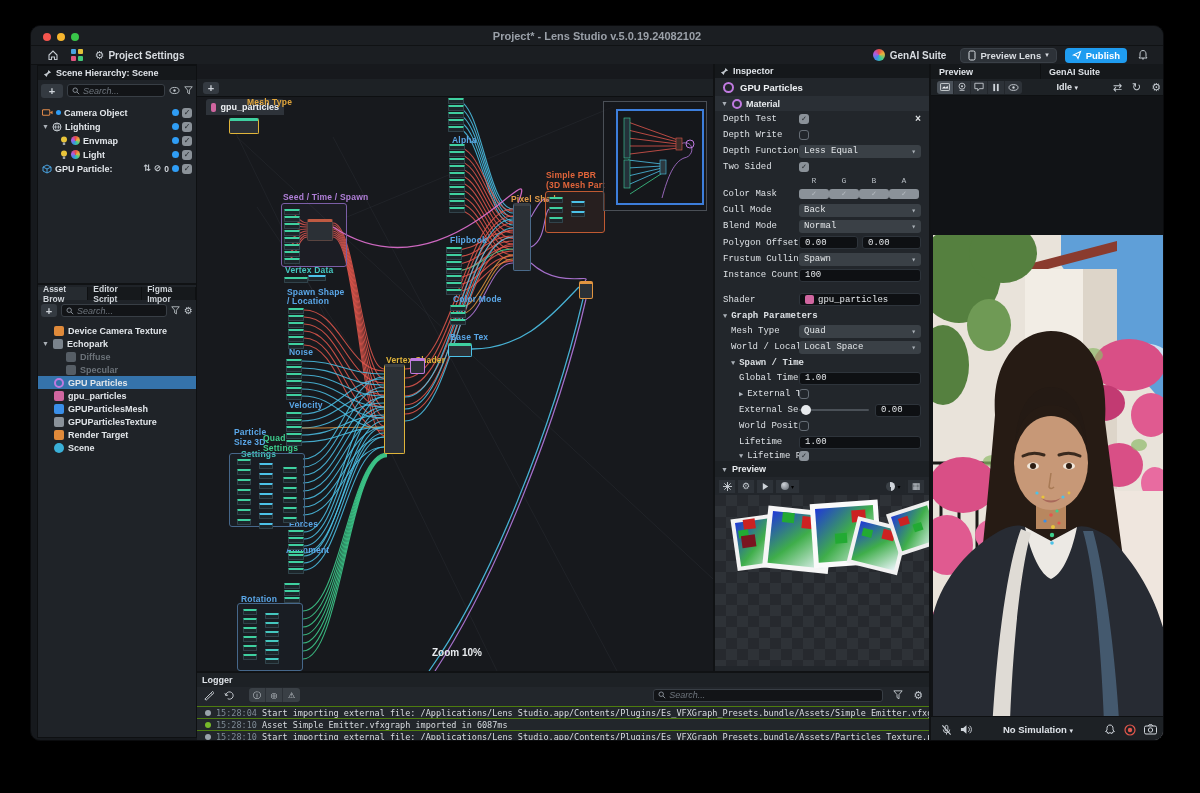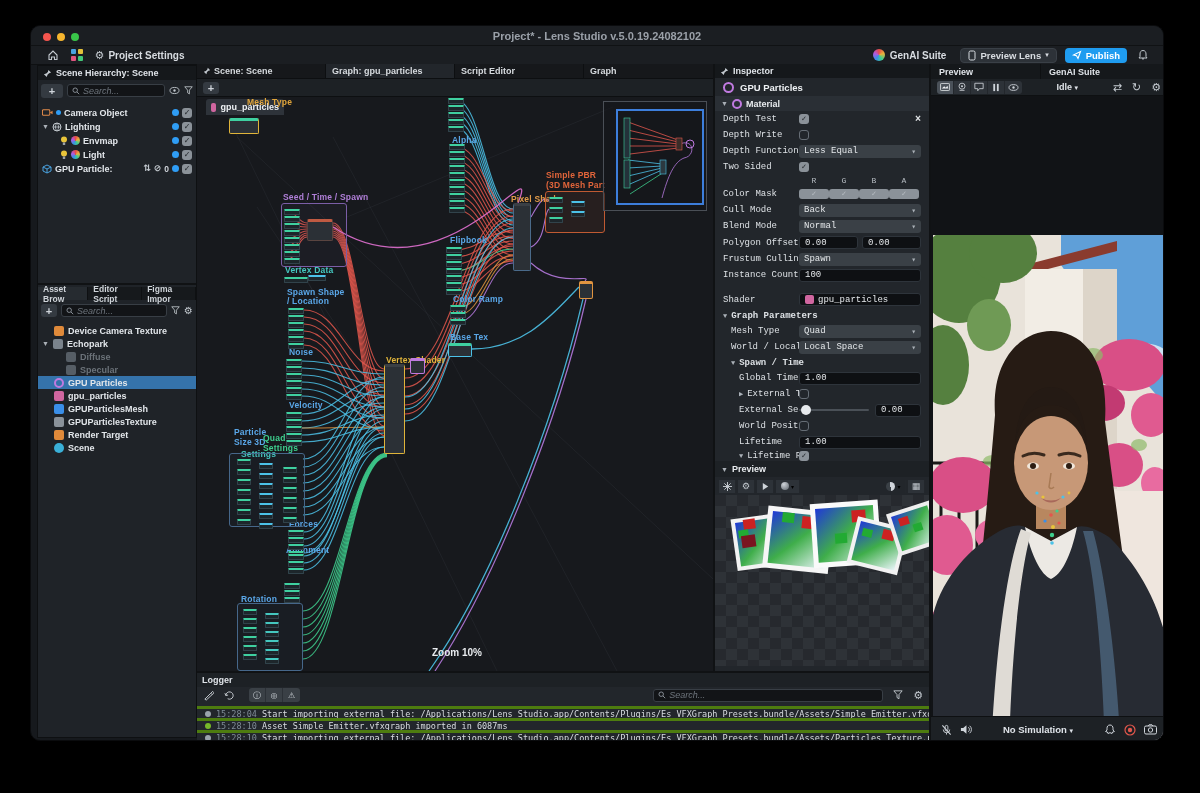--- a/index.html
+++ b/index.html
@@ -87,21 +87,21 @@
   .pbottom{position:absolute;left:0;top:652px;width:236px;height:26px;background:#1d2125;border-top:1px solid #0e1012;
     display:flex;align-items:center;padding:0 10px;gap:8px;}
   .nosim{flex:1;text-align:center;font-size:9.5px;font-weight:bold;color:#dfe3e8;}
   
   .logger{position:absolute;left:166px;top:645px;width:732px;height:71px;background:#22262b;border-top:2px solid #101214;}
   .ltoolbar{position:absolute;left:0;top:13px;width:732px;height:18px;display:flex;align-items:center;gap:4px;padding:0 6px;}
   .lgroup{display:flex;border-radius:3px;overflow:hidden;}
   .lgbtn{width:17px;height:14px;background:#3a4046;display:flex;align-items:center;justify-content:center;
     font-size:8px;color:#cfd4da;border-right:1px solid #2c3137;}
   .lrow{position:absolute;left:0;width:732px;height:12px;display:flex;align-items:center;gap:5px;padding:0 8px;
-    font-family:"DejaVu Sans Mono",monospace;font-size:8.5px;color:#d8dce0;white-space:nowrap;overflow:hidden;border-top:3px solid #4d7c0f;}
+    font-family:"DejaVu Sans Mono",monospace;font-size:8.5px;color:#d8dce0;white-space:nowrap;overflow:hidden;border-top:1px solid #4d7c0f;}
   .ldot{width:6px;height:6px;border-radius:50%;flex:none;}
   .ltime{color:#7f8b96;flex:none;}
   .icsvg{flex:none;display:block;}
   .glyph{font-size:11px;color:#c3c9cf;line-height:1;}
 </style>
 </head>
 <body>
 
 <div class="window">
 
@@ -286,37 +286,20 @@
         <span>Render Target</span>
         </div>
       <div class="arow" style="top:154px;padding-left:16px">
         <span class="aicon" style="background:#3ab0d8;border-radius:50%"></span>
         <span>Scene</span>
         </div>
     </div>
   </div>
 
   <div class="center">
-    <div class="ctabs">
-      <span class="ctab">
-        <svg class="icsvg" width="8" height="8" viewBox="0 0 10 10">
-            <path d="M6 1l3 3-2.2.6L5 6.4 4.2 9 1 5.8 3.6 5l1.8-1.8z" fill="#c3c9cf"></path>
-          </svg>
-        <span>Scene: Scene</span>
-        </span>
-      <span class="ctab on">
-          <span>Graph: gpu_particles</span>
-        </span>
-      <span class="ctab">
-          <span>Script Editor</span>
-        </span>
-      <span class="ctab" style="border-right:none">
-          <span>Graph</span>
-        </span>
-    </div>
     <div class="csub">
       <span class="sqbtn" style="position:absolute;left:6px;top:3px;width:16px;height:12px">+</span>
     </div>
 
     <div class="canvas" id="graph-canvas">
       <svg id="wires" width="516" height="574" style="position:absolute;left:0;top:0">
           <path d="M40,40 L600,560" stroke="#3c4148" fill="none" stroke-width="0.7" opacity="0.35"></path>
           <path d="M36,30 L300,574" stroke="#3c4148" fill="none" stroke-width="0.7" opacity="0.35"></path>
           <path d="M136,40 L420,574" stroke="#3c4148" fill="none" stroke-width="0.7" opacity="0.35"></path>
           <path d="M150,120 L416,10" stroke="#3c4148" fill="none" stroke-width="0.7" opacity="0.35"></path>
@@ -434,21 +417,21 @@
       <div class="glabel" style="left:37px;top:330px;color:#5aa7e8">Particle</div>
       <div class="glabel" style="left:37px;top:340px;color:#5aa7e8">Size 3D</div>
       <div class="glabel" style="left:66px;top:336px;color:#3ecf8e">Quad</div>
       <div class="glabel" style="left:66px;top:346px;color:#3ecf8e">Settings</div>
       <div class="glabel" style="left:44px;top:352px;color:#45c8c0">Settings</div>
       <div class="glabel" style="left:92px;top:422px;color:#5aa7e8">Forces</div>
       <div class="glabel" style="left:89px;top:448px;color:#5aa7e8">Alignment</div>
       <div class="glabel" style="left:44px;top:497px;color:#5aa7e8">Rotation</div>
       <div class="glabel" style="left:255px;top:38px;color:#5aa7e8">Alpha</div>
       <div class="glabel" style="left:253px;top:138px;color:#5aa7e8">Flipbook</div>
-      <div class="glabel" style="left:256px;top:197px;color:#5aa7e8">Color Ramp</div>
+      <div class="glabel" style="left:256px;top:197px;color:#5aa7e8">Color Mode</div>
       <div class="glabel" style="left:253px;top:235px;color:#5aa7e8">Base Tex</div>
       <div class="glabel" style="left:189px;top:258px;color:#e0b43a">Vertex Shader</div>
       <div class="glabel" style="left:314px;top:97px;color:#e09a4a">Pixel Shad</div>
       <div class="glabel" style="left:349px;top:73px;color:#e0643a">Simple PBR</div>
       <div class="glabel" style="left:349px;top:83px;color:#e0643a">(3D Mesh Part</div>
       <div class="zoomlbl" style="left:235px;top:550px">Zoom 10%</div>
 
       <div class="ggroup" style="left:84px;top:106px;width:66px;height:64px;border-color:#7b5ea7"></div>
       <div class="ggroup" style="left:32px;top:356px;width:76px;height:74px;border-color:#46678a;background:rgba(70,110,140,.06)"></div>
       <div class="ggroup" style="left:40px;top:506px;width:66px;height:68px;border-color:#46678a;background:rgba(70,110,140,.06)"></div>

